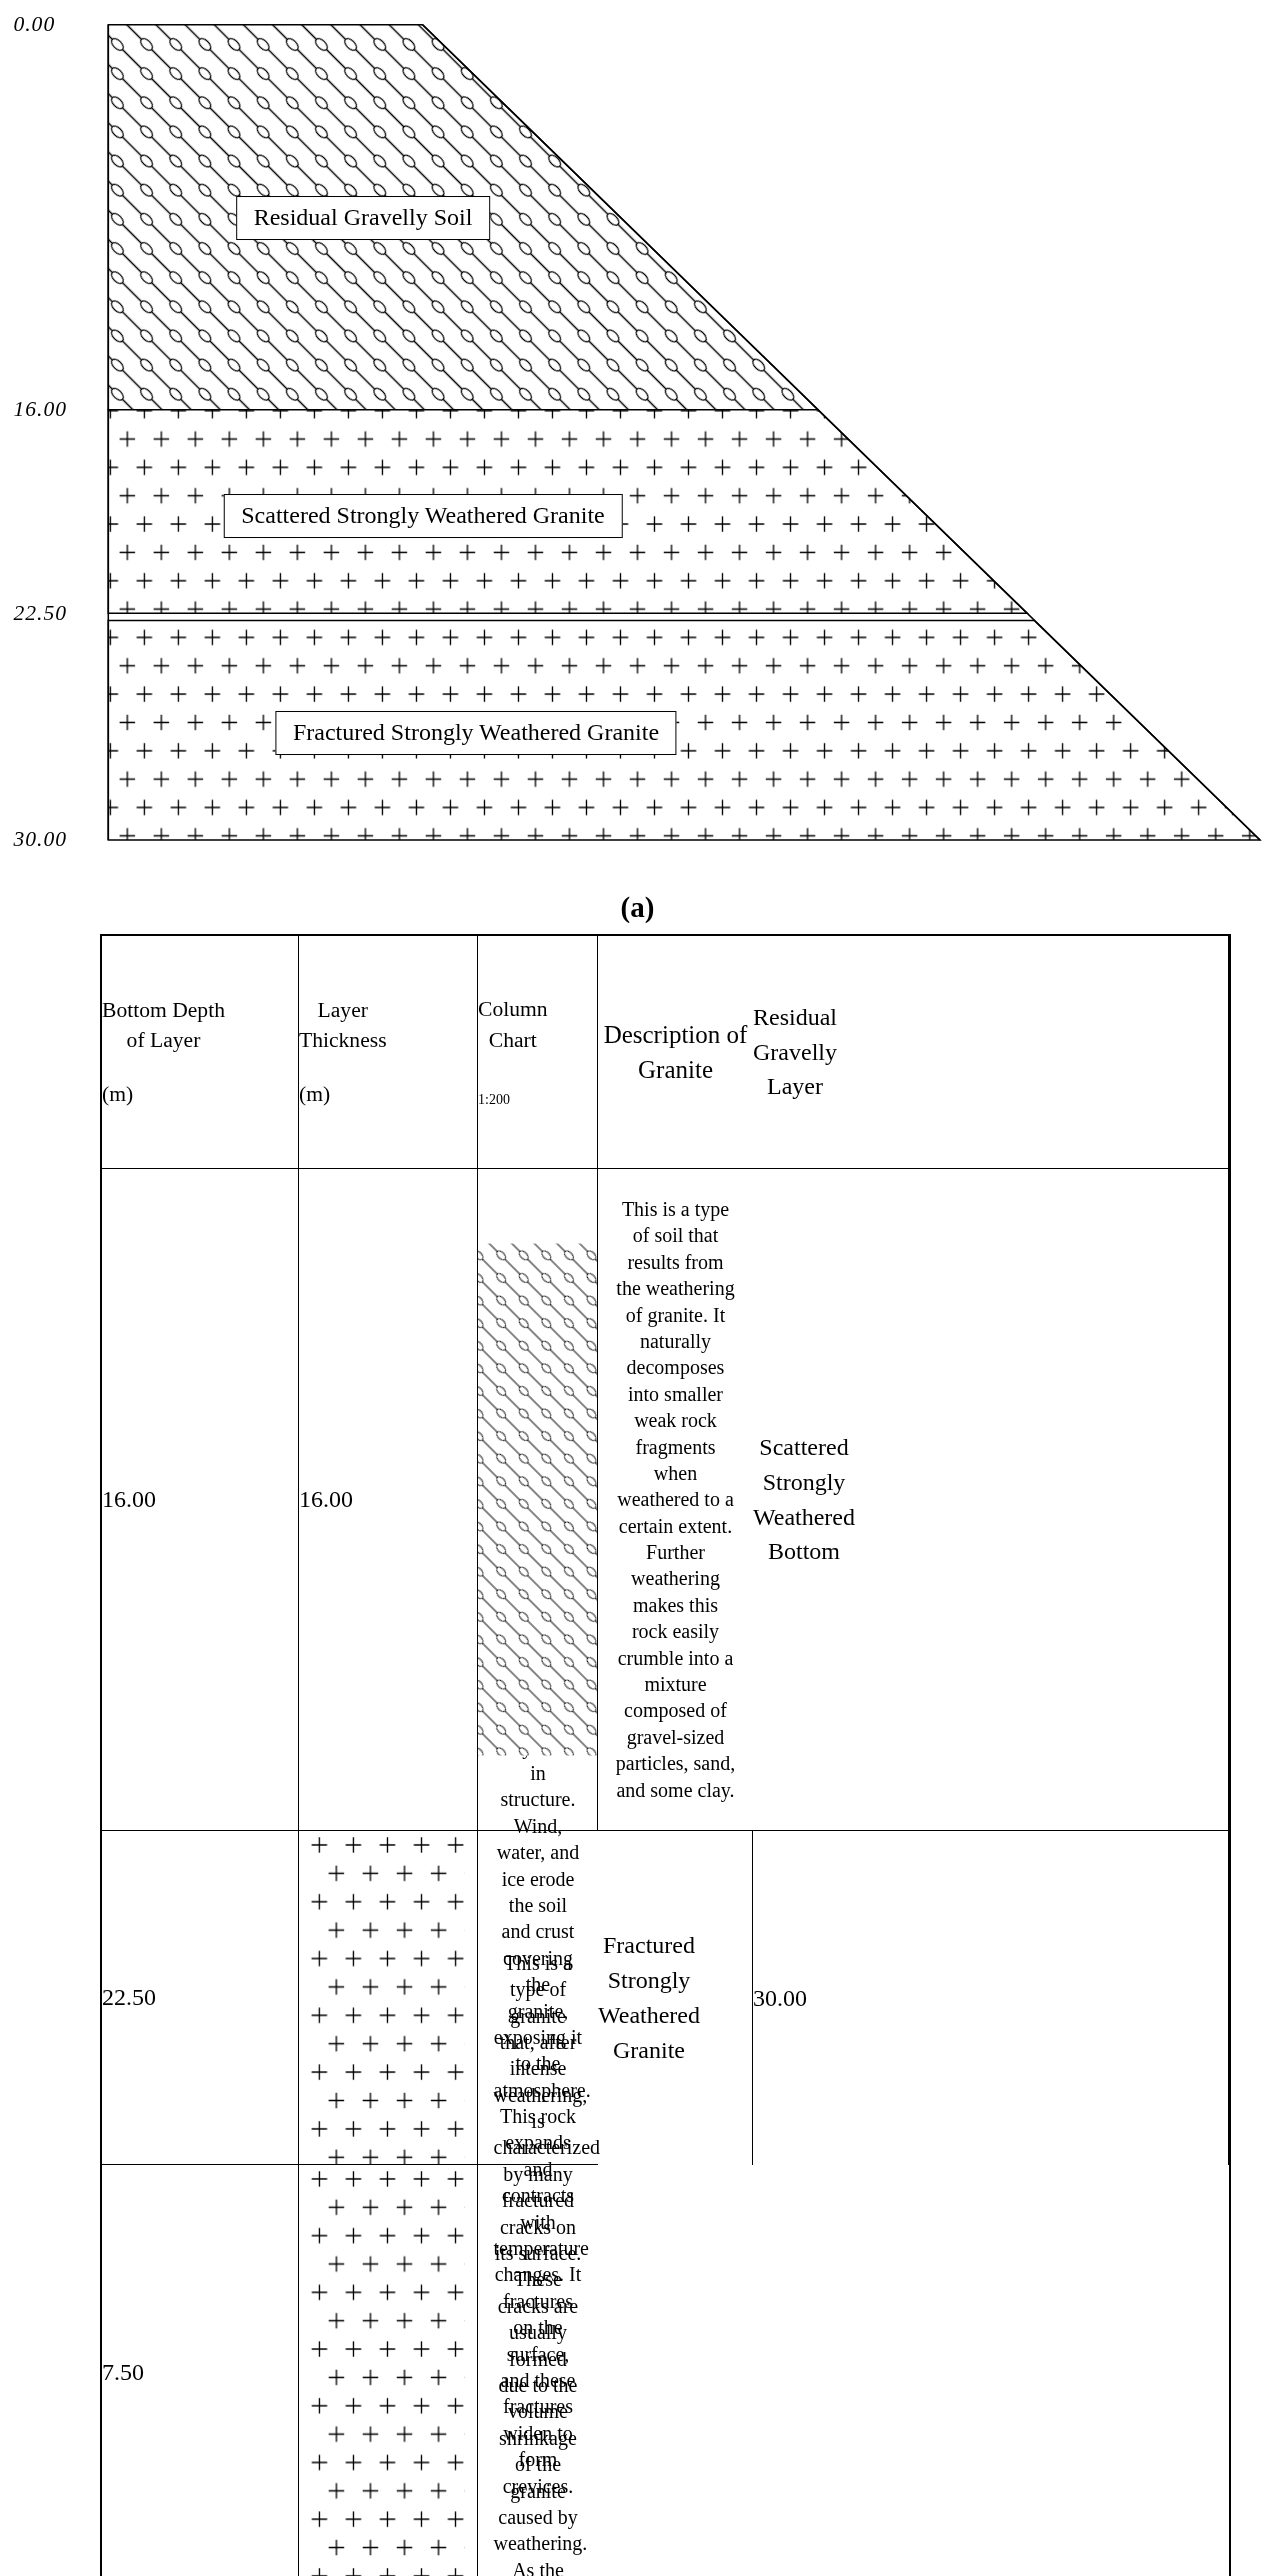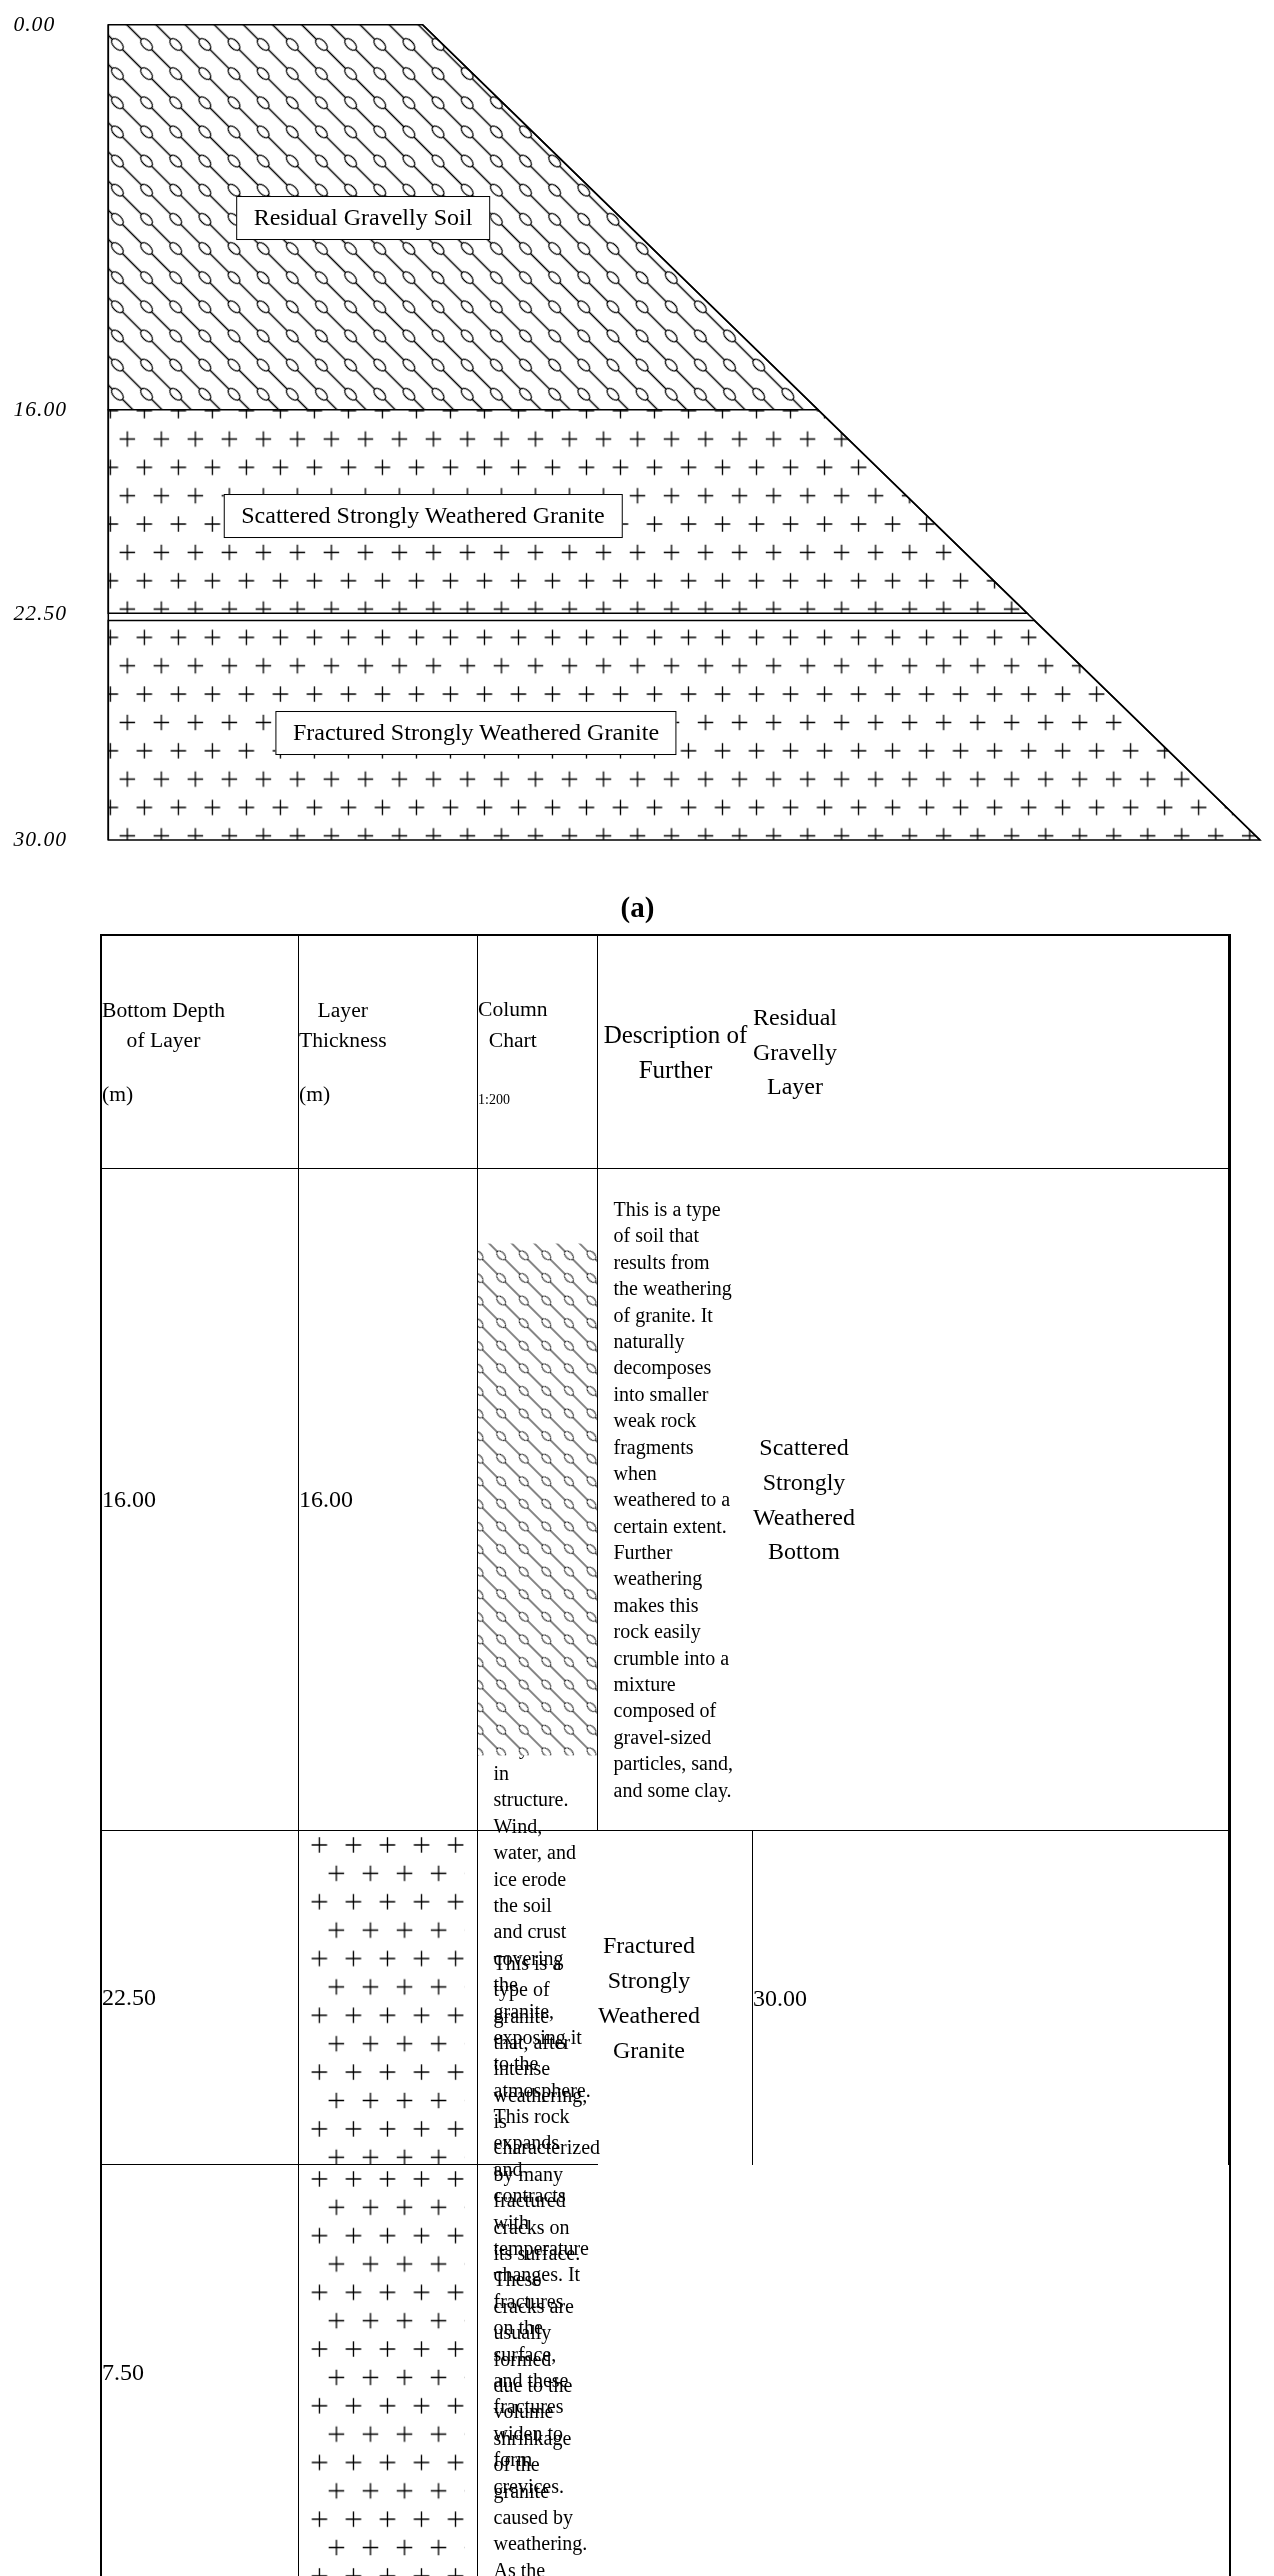--- a/index.html
+++ b/index.html
@@ -66,21 +66,21 @@
   .pre { white-space: pre-line; }
   .hdr { font-size: 21.6px; line-height: 1.4; }
   .hdr .unit { margin-top: 24px; font-size: 21.6px; }
   .hdr .scale-note { margin-top: 35px; font-size: 14px; }
   .hdr-desc { font-size: 25px; }
   .name-cell { font-size: 24px; line-height: 1.45; }
   .num-cell { font-size: 24px; }
   .desc-cell {
     align-items: center;
     justify-content: center;
-    text-align: left;
+    text-align: center;
     padding: 12.4px 15.5px;
     font-size: 20px;
     line-height: 1.32;
   }
   .desc-cell .desc-text { width: 100%; }
   .pattern-cell { position: relative; padding: 0; }
   .pattern-cell svg {
     position: absolute;
     left: 0; top: 0;
     width: 100%; height: 100%;
@@ -136,21 +136,21 @@
       <span class="pre">Layer
 Thickness</span>
       <span class="unit">(m)</span>
     </div>
     <div class="cell hdr">
       <span class="pre">Column
 Chart</span>
       <span class="scale-note">1:200</span>
     </div>
     <div class="cell hdr hdr-desc last-col">
-      <span>Description of Further</span>
+      <span>Description of Granite</span>
     </div>
 
     <div class="cell name-cell pre">Residual
 Gravelly
 Layer</div>
     <div class="cell num-cell">16.00</div>
     <div class="cell num-cell">16.00</div>
     <div class="cell pattern-cell">
       <svg viewBox="0 0 298 1282" width="154" height="660">
         <rect width="100%" height="100%" fill="url(#pat-gravel)"></rect>

